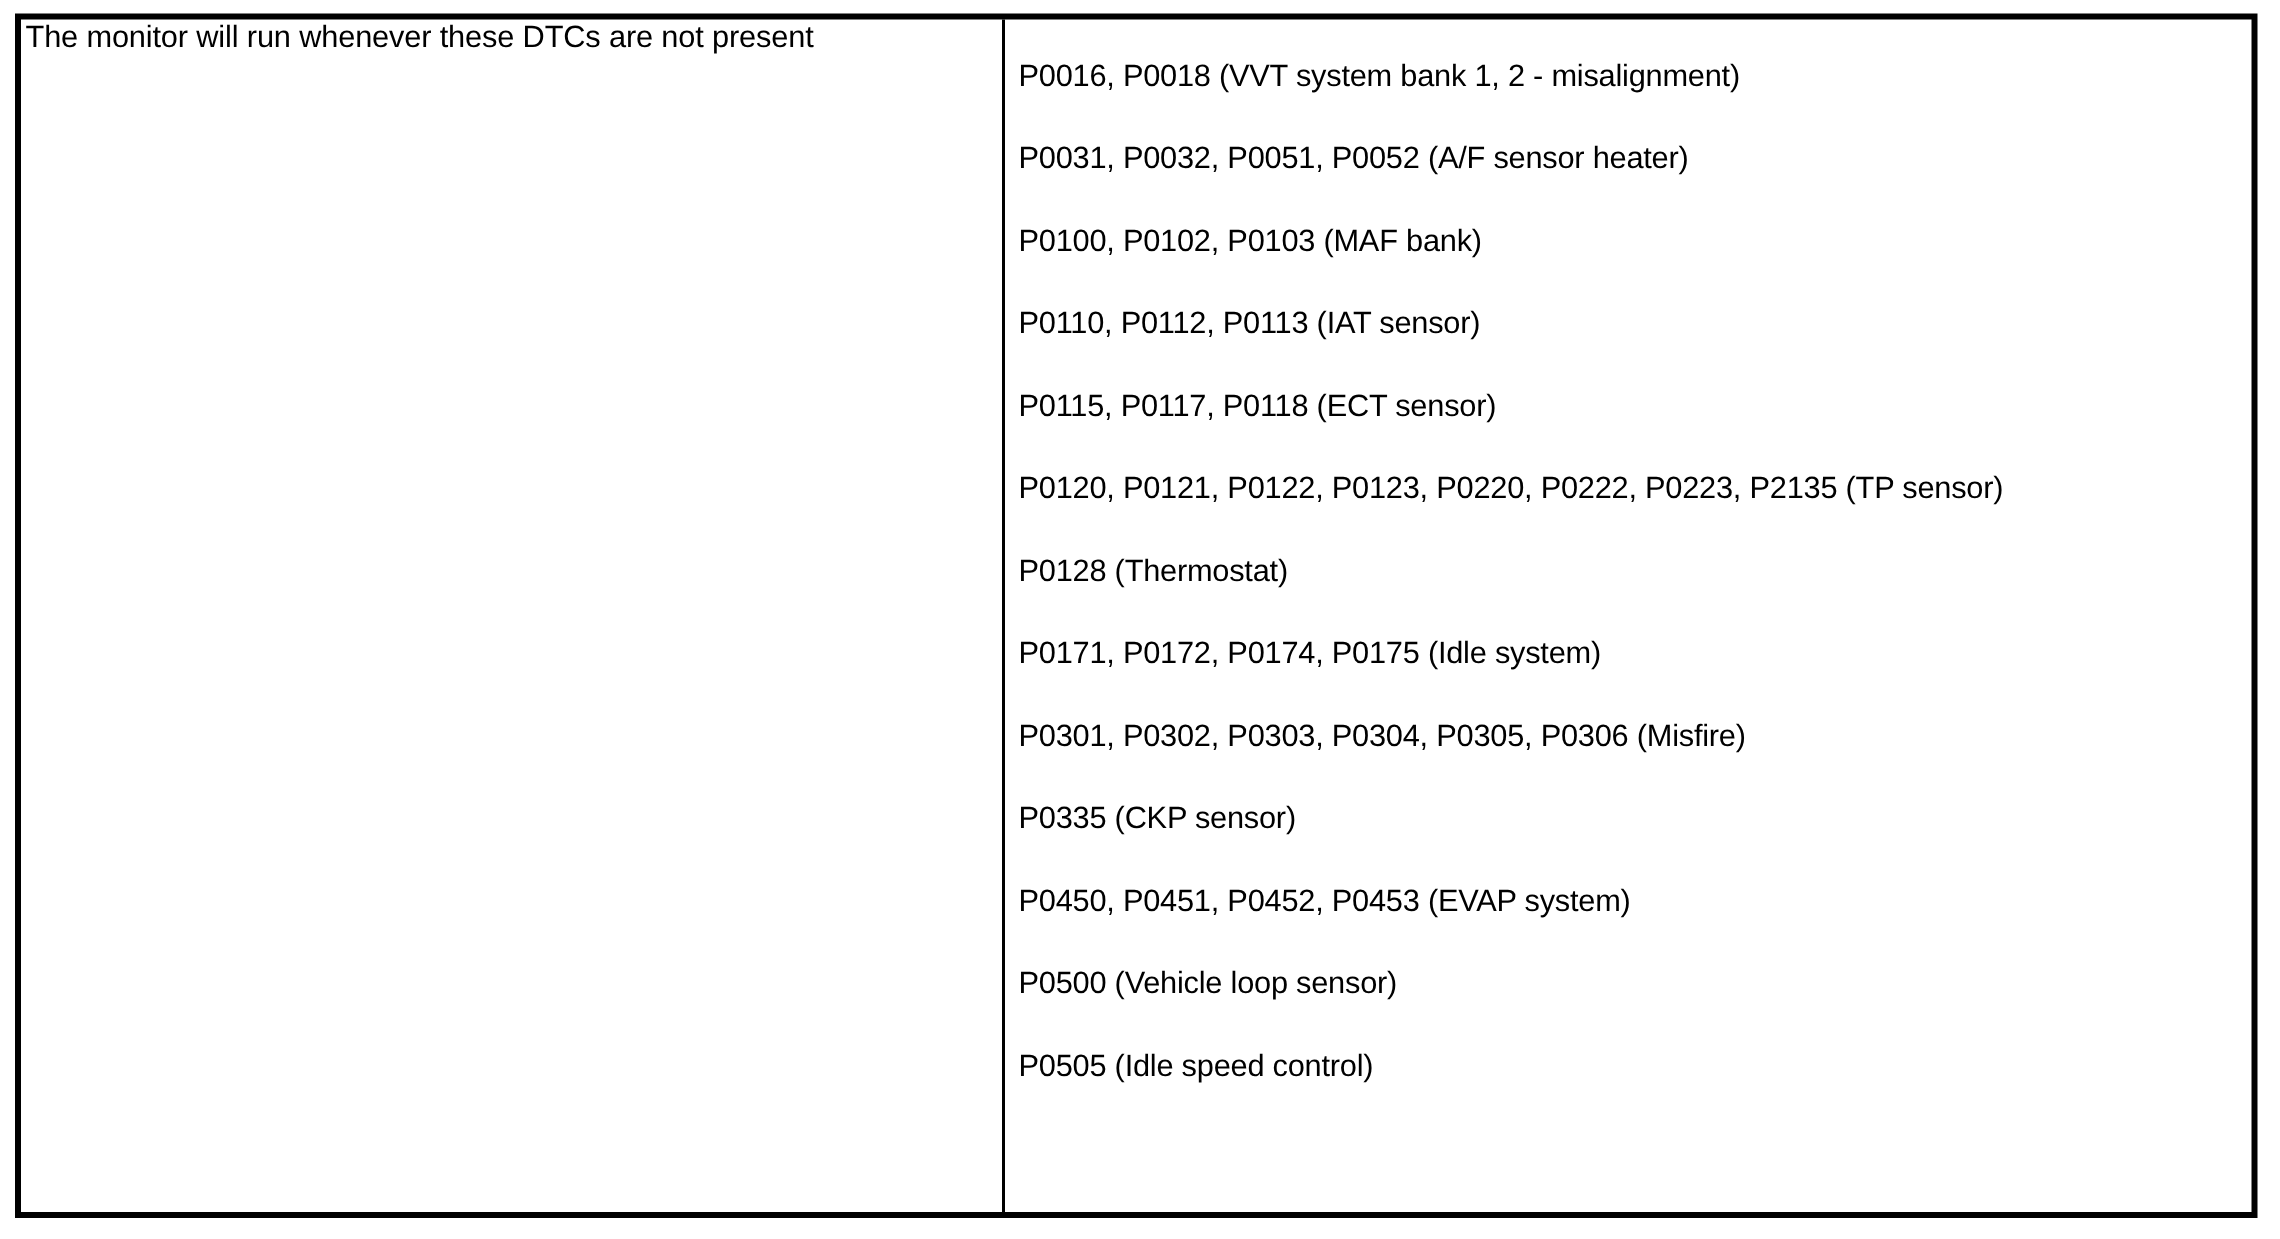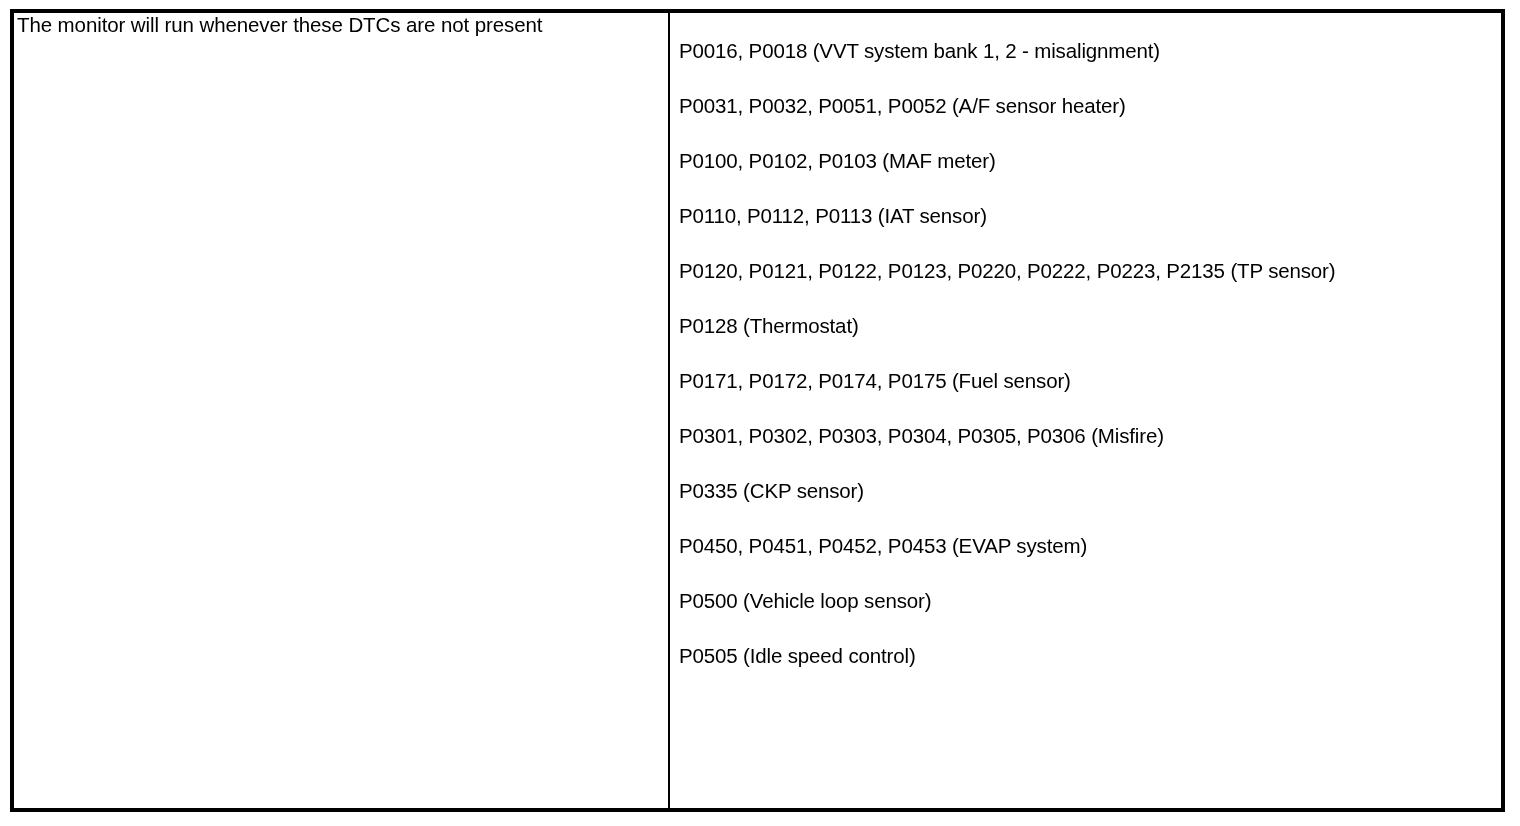--- a/index.html
+++ b/index.html
@@ -85,25 +85,26 @@
 
   <div class="dtc-table">
 
     <div class="cond-cell">
       <span class="cond-text">The monitor will run whenever these DTCs are not present</span>
     </div>
 
     <div class="dtc-cell">
       <div class="dtc-row">P0016, P0018 (VVT system bank 1, 2 - misalignment)</div>
       <div class="dtc-row">P0031, P0032, P0051, P0052 (A/F sensor heater)</div>
-      <div class="dtc-row">P0100, P0102, P0103 (MAF meter)</div>
+      <div class="dtc-row">P0100, P0102, P0103 (MAF bank)</div>
       <div class="dtc-row">P0110, P0112, P0113 (IAT sensor)</div>
+      <div class="dtc-row">P0115, P0117, P0118 (ECT sensor)</div>
       <div class="dtc-row">P0120, P0121, P0122, P0123, P0220, P0222, P0223, P2135 (TP sensor)</div>
       <div class="dtc-row">P0128 (Thermostat)</div>
-      <div class="dtc-row">P0171, P0172, P0174, P0175 (Fuel sensor)</div>
+      <div class="dtc-row">P0171, P0172, P0174, P0175 (Idle system)</div>
       <div class="dtc-row">P0301, P0302, P0303, P0304, P0305, P0306 (Misfire)</div>
       <div class="dtc-row">P0335 (CKP sensor)</div>
       <div class="dtc-row">P0450, P0451, P0452, P0453 (EVAP system)</div>
       <div class="dtc-row">P0500 (Vehicle loop sensor)</div>
       <div class="dtc-row">P0505 (Idle speed control)</div>
     </div>
 
   </div>
 
 </div>

